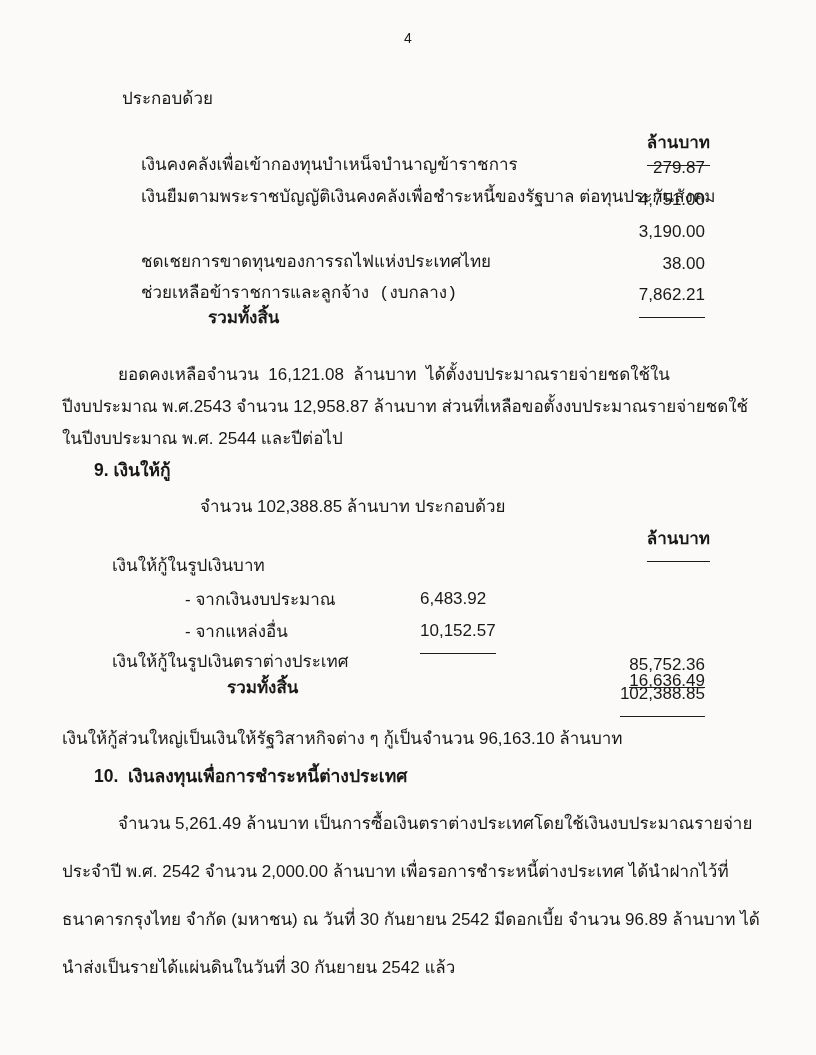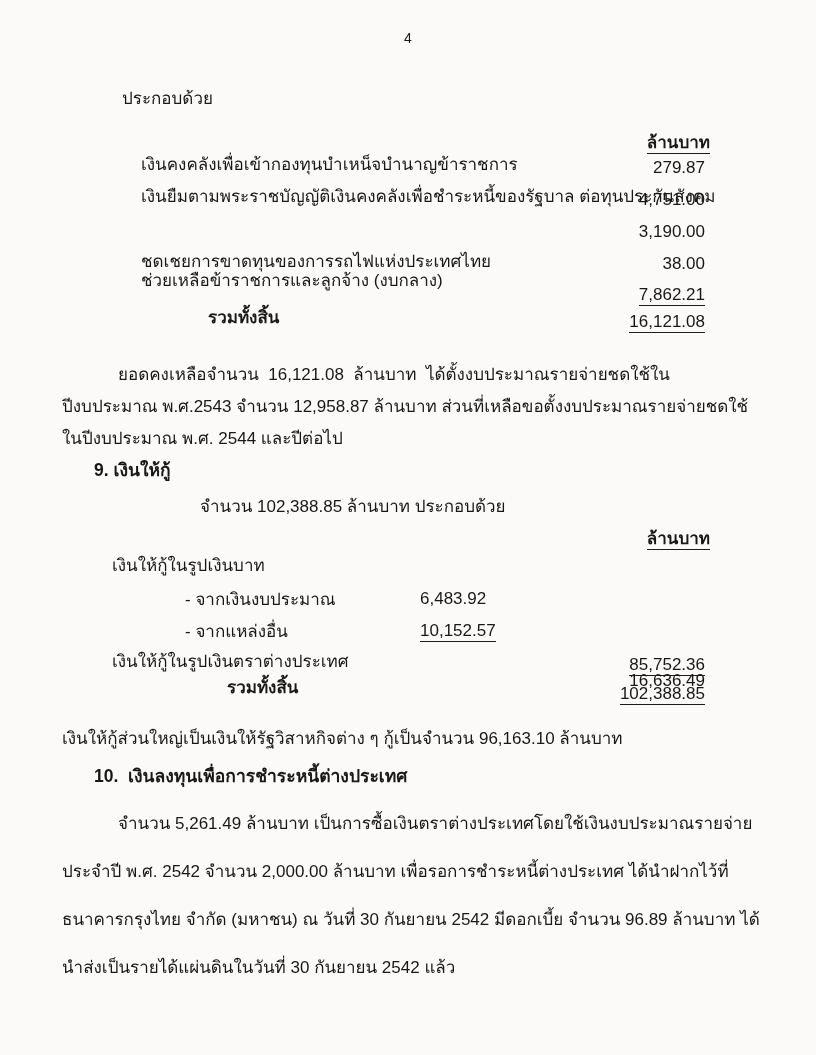--- a/index.html
+++ b/index.html
@@ -8,21 +8,21 @@
     width:816px; height:1055px;
     margin:0 auto;
     background:#fbfaf8;
     color:#181818;
     font-family:"Liberation Sans", sans-serif;
     font-size:17px;
     overflow:hidden;
   }
   .abs { position:absolute; white-space:nowrap; }
   .b { font-weight:700; }
-  .u { border-bottom:1.6px solid #1c1c1c; padding-bottom:1px; }
+  .u { border-bottom:1.6px solid #1c1c1c; padding-bottom:13px; }
   .page-number { position:absolute; top:30px; left:0; width:100%; text-align:center; font-size:14px; }
   
   .col-right  { position:absolute; left:400px; width:305px; text-align:right; }  
   .col-unit   { position:absolute; left:400px; width:310px; text-align:right; font-weight:700; } 
   .col-mid    { position:absolute; left:420px; width:142px; text-align:left; }  
   .s8-label   { position:absolute; left:141px; white-space:nowrap; }
   .para {
     position:absolute; left:62px; width:698px;
     line-height:32px; text-indent:56px; white-space:normal;
   }
@@ -46,25 +46,24 @@
   <div class="col-right" style="top:158px;">279.87</div>
 
   <div class="s8-label" style="top:182px;">เงินยืมตามพระราชบัญญัติเงินคงคลังเพื่อชำระหนี้ของรัฐบาล ต่อทุนประกันสังคม</div>
   <div class="col-right" style="top:190px;">4,751.00</div>
 
   <div class="col-right" style="top:222px;">3,190.00</div>
 
   <div class="s8-label" style="top:247px;">ชดเชยการขาดทุนของการรถไฟแห่งประเทศไทย</div>
   <div class="col-right" style="top:254px;">38.00</div>
 
-  <div class="s8-label" style="top:266px;">ช่วยเหลือข้าราชการและลูกจ้าง (งบกลาง)</div>
+  <div class="s8-label" style="top:278px;font-family:Liberation Mono, monospace;">ช่วยเหลือข้าราชการและลูกจ้าง (งบกลาง)</div>
   <div class="col-right" style="top:285px;"><span class="u">7,862.21</span></div>
 
   <div class="abs b" style="left:208px; top:303px;">รวมทั้งสิ้น</div>
-  <div class="col-right" style="top:312px;"><span class="u">16,121.08</span></div>
 
   <p class="para" style="top:342px;">ยอดคงเหลือจำนวน&nbsp; 16,121.08&nbsp; ล้านบาท&nbsp; ได้ตั้งงบประมาณรายจ่ายชดใช้ในปีงบประมาณ พ.ศ.2543 จำนวน 12,958.87 ล้านบาท ส่วนที่เหลือขอตั้งงบประมาณรายจ่ายชดใช้ในปีงบประมาณ พ.ศ. 2544 และปีต่อไป</p>
 
   <div class="heading" style="left:94px; top:456px;">9. เงินให้กู้</div>
   <div class="abs" style="left:200px; top:492px;">จำนวน 102,388.85 ล้านบาท ประกอบด้วย</div>
 
   <div class="col-unit" style="top:524px;"><span class="u">ล้านบาท</span></div>
 
   <div class="abs" style="left:185px; top:585px;">- จากเงินงบประมาณ</div>
 

